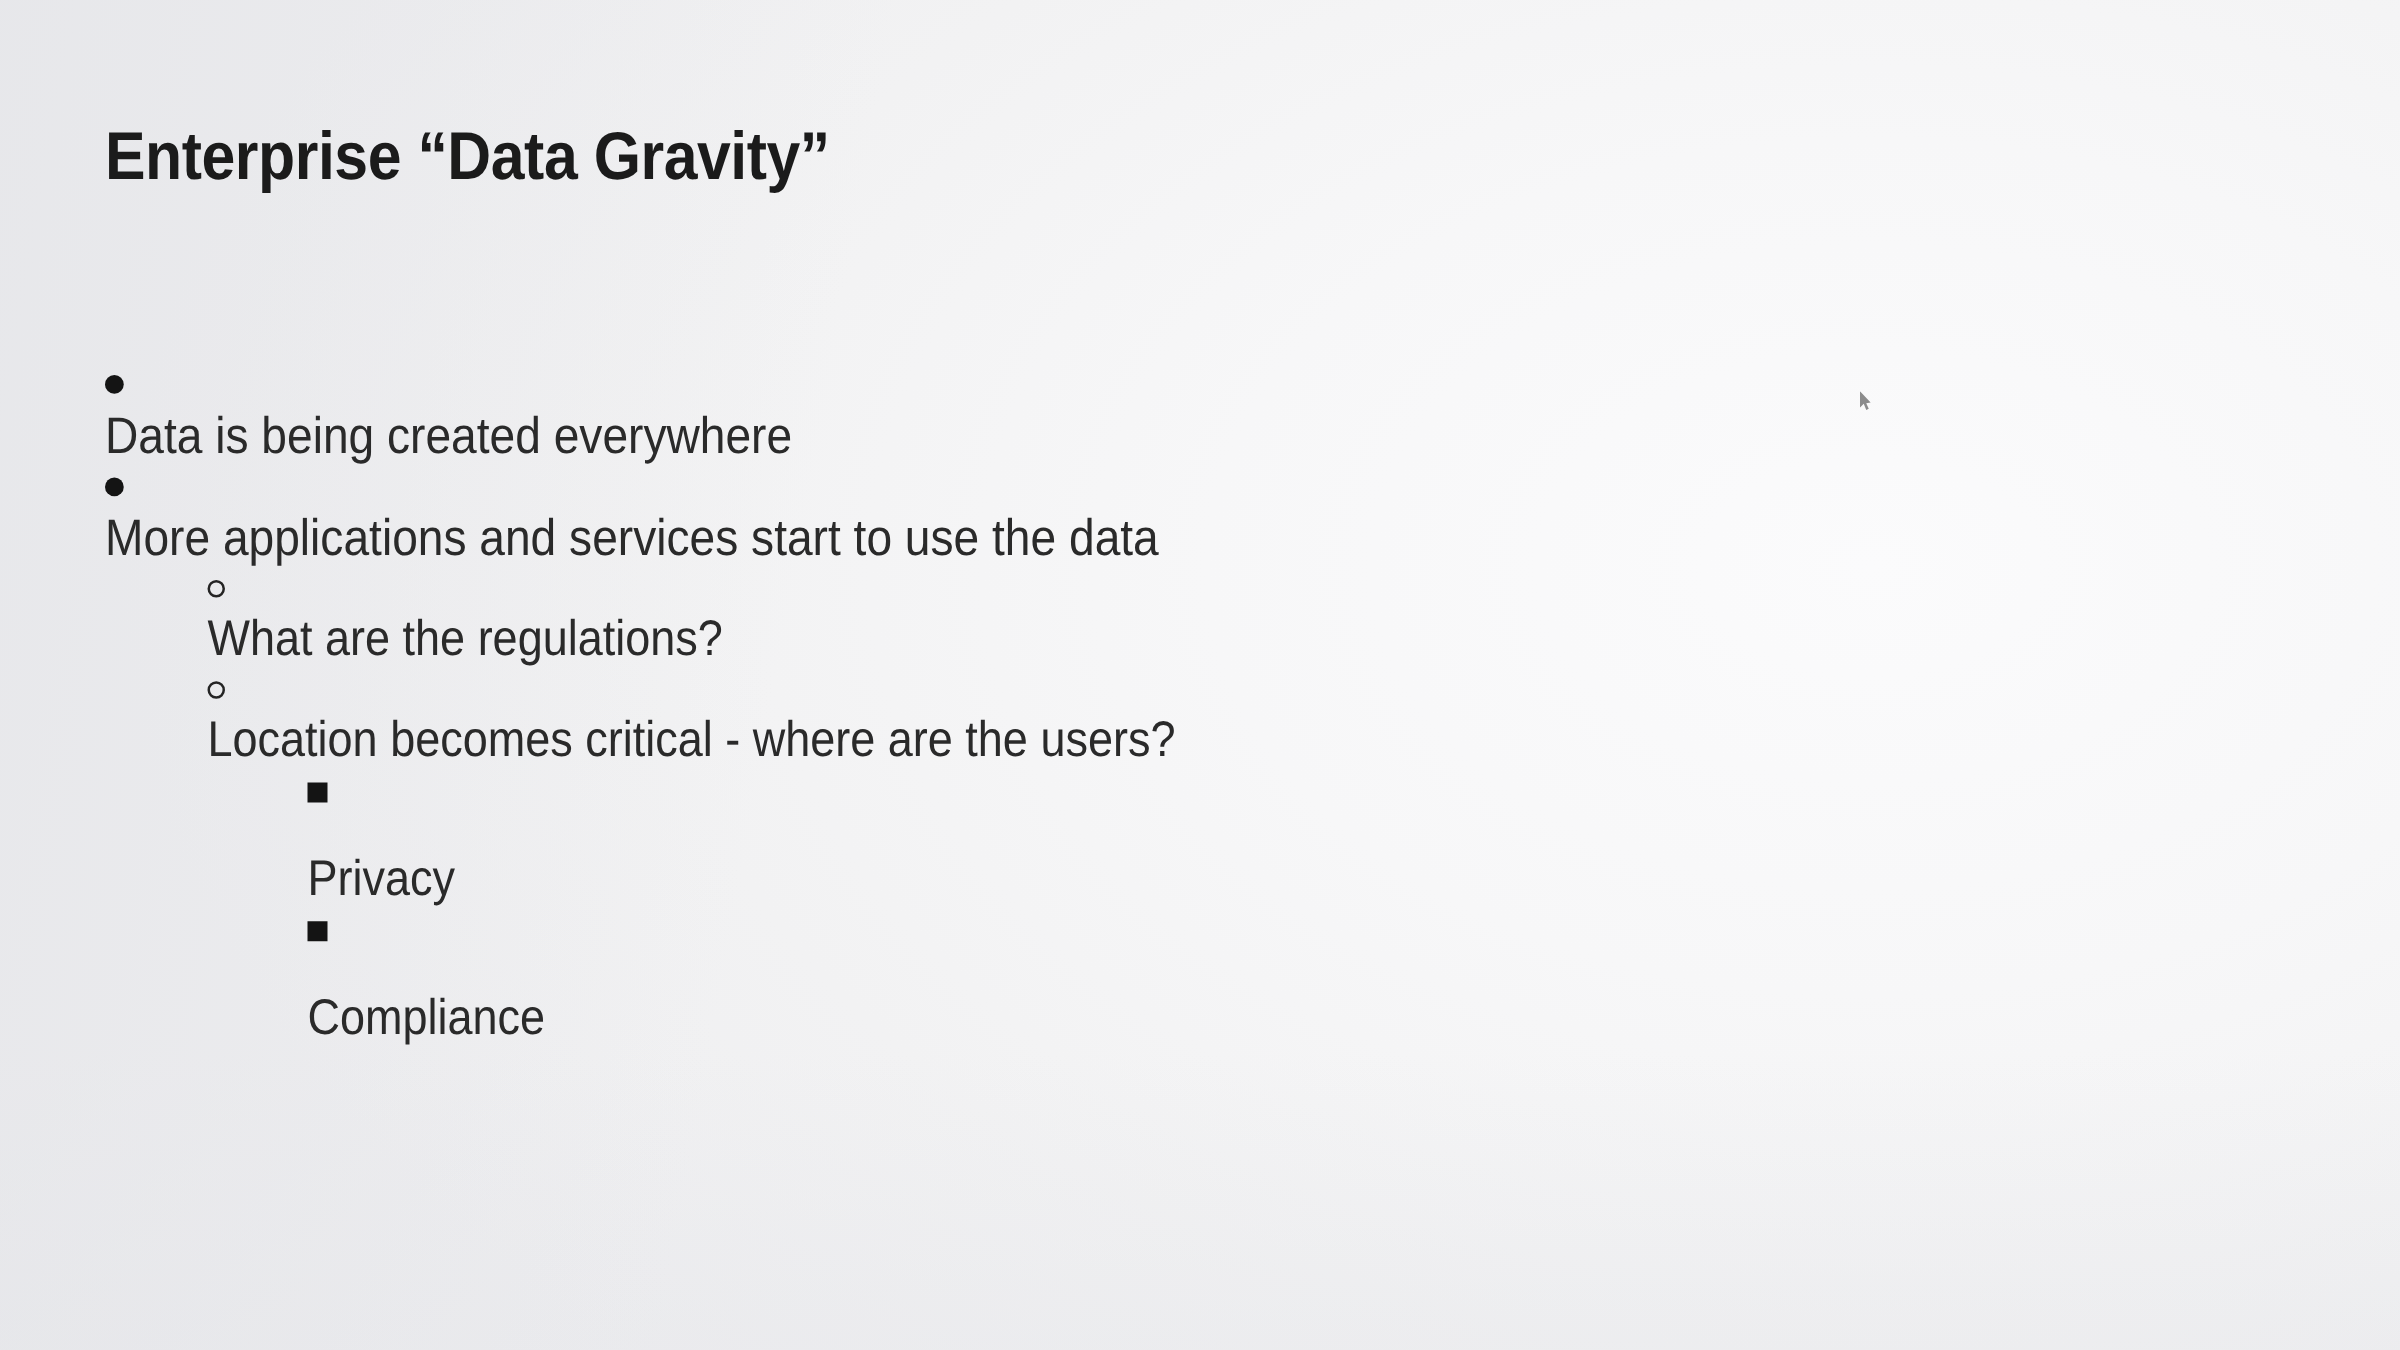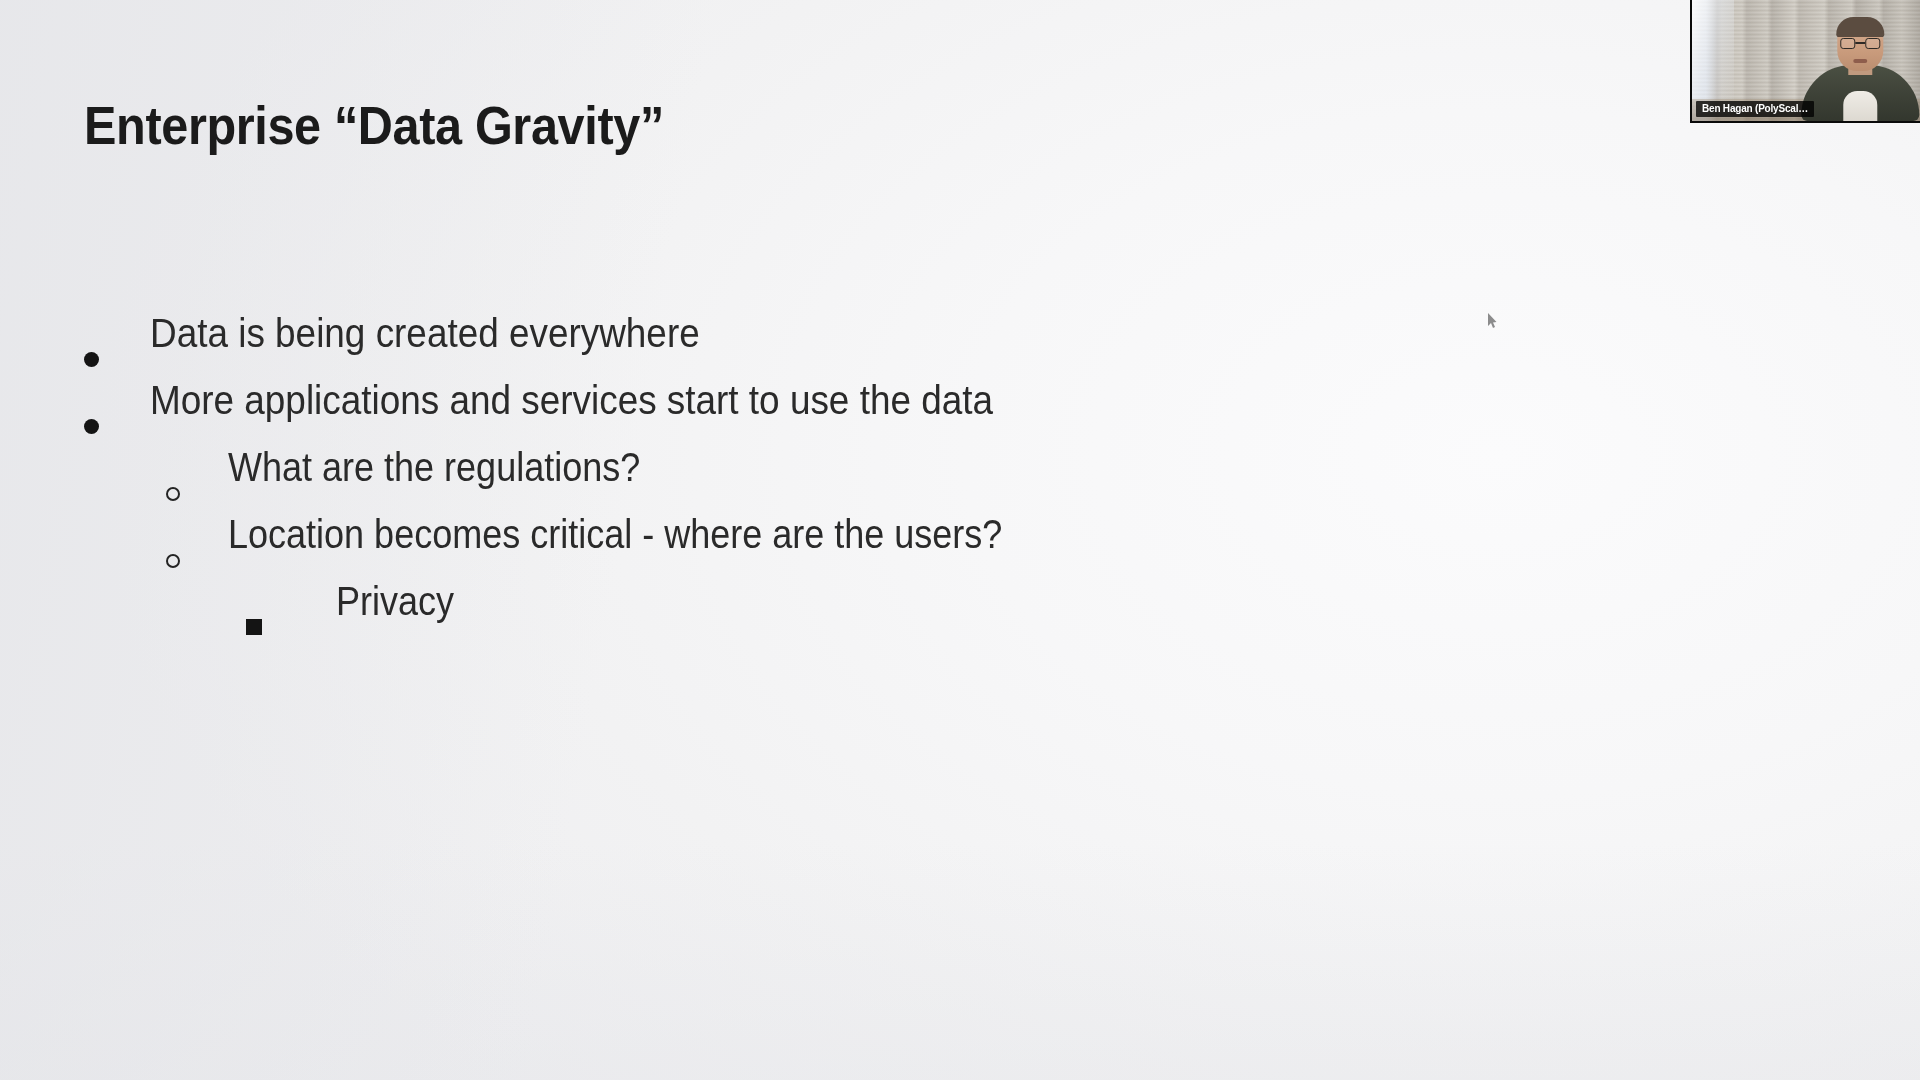--- a/index.html
+++ b/index.html
@@ -60,25 +60,26 @@
 
   
   #bullet-list {
     position:absolute;
     left:84px; top:300px;
     width:1500px;
   }
 
   .bullet-row {
     display:flex;
-    align-items:flex-end;
+    align-items:flex-start;
     color:#2a2a2a;
     font-family:"Liberation Sans Narrow","Liberation Sans", sans-serif;
     font-weight:400;
     white-space:nowrap;
+    flex-direction:column;
   }
 
   
   .lvl1 {
     font-size:41px;
     line-height:67px;
     padding-left:0px;
   }
   
   .lvl2 {
@@ -327,48 +328,32 @@
           <span class="bullet-text">Location becomes critical - where are the users?</span>
         </div>
 
         <div class="bullet-row lvl3">
           <span class="marker">
               <span class="square-filled"></span>
             </span>
           <span class="bullet-text">Privacy</span>
         </div>
 
+        <div class="bullet-row lvl3">
+          <span class="marker">
+              <span class="square-filled"></span>
+            </span>
+          <span class="bullet-text">Compliance</span>
+        </div>
 
 
       </div>
     </div>
   </div>
 
   <div id="cursor-artifact">
     <svg width="10" height="16" viewBox="0 0 10 16" xmlns="http://www.w3.org/2000/svg">
       <path d="M1 0 L1 13 L4 10 L6 15 L8 14 L6 9.5 L9.5 9 Z" fill="#333333"></path>
     </svg>
   </div>
 
-  <div id="video-tile">
-    <div id="video-bg"></div>
-    <div id="video-slats"></div>
-    <div id="video-window"></div>
-    <div id="video-floor"></div>
-
-    <div id="person">
-      <div id="person-torso"></div>
-      <div id="person-shirt"></div>
-      <div id="person-neck"></div>
-      <div id="person-head"></div>
-      <div id="person-hair"></div>
-      <div id="person-glasses">
-        <span class="lens l"></span>
-        <span class="bridge"></span>
-        <span class="lens r"></span>
-      </div>
-      <div id="person-mouth"></div>
-    </div>
-
-    <div id="video-name-label">Ben Hagan (PolyScal…</div>
-  </div>
 
 </div>
 
 </body></html>

